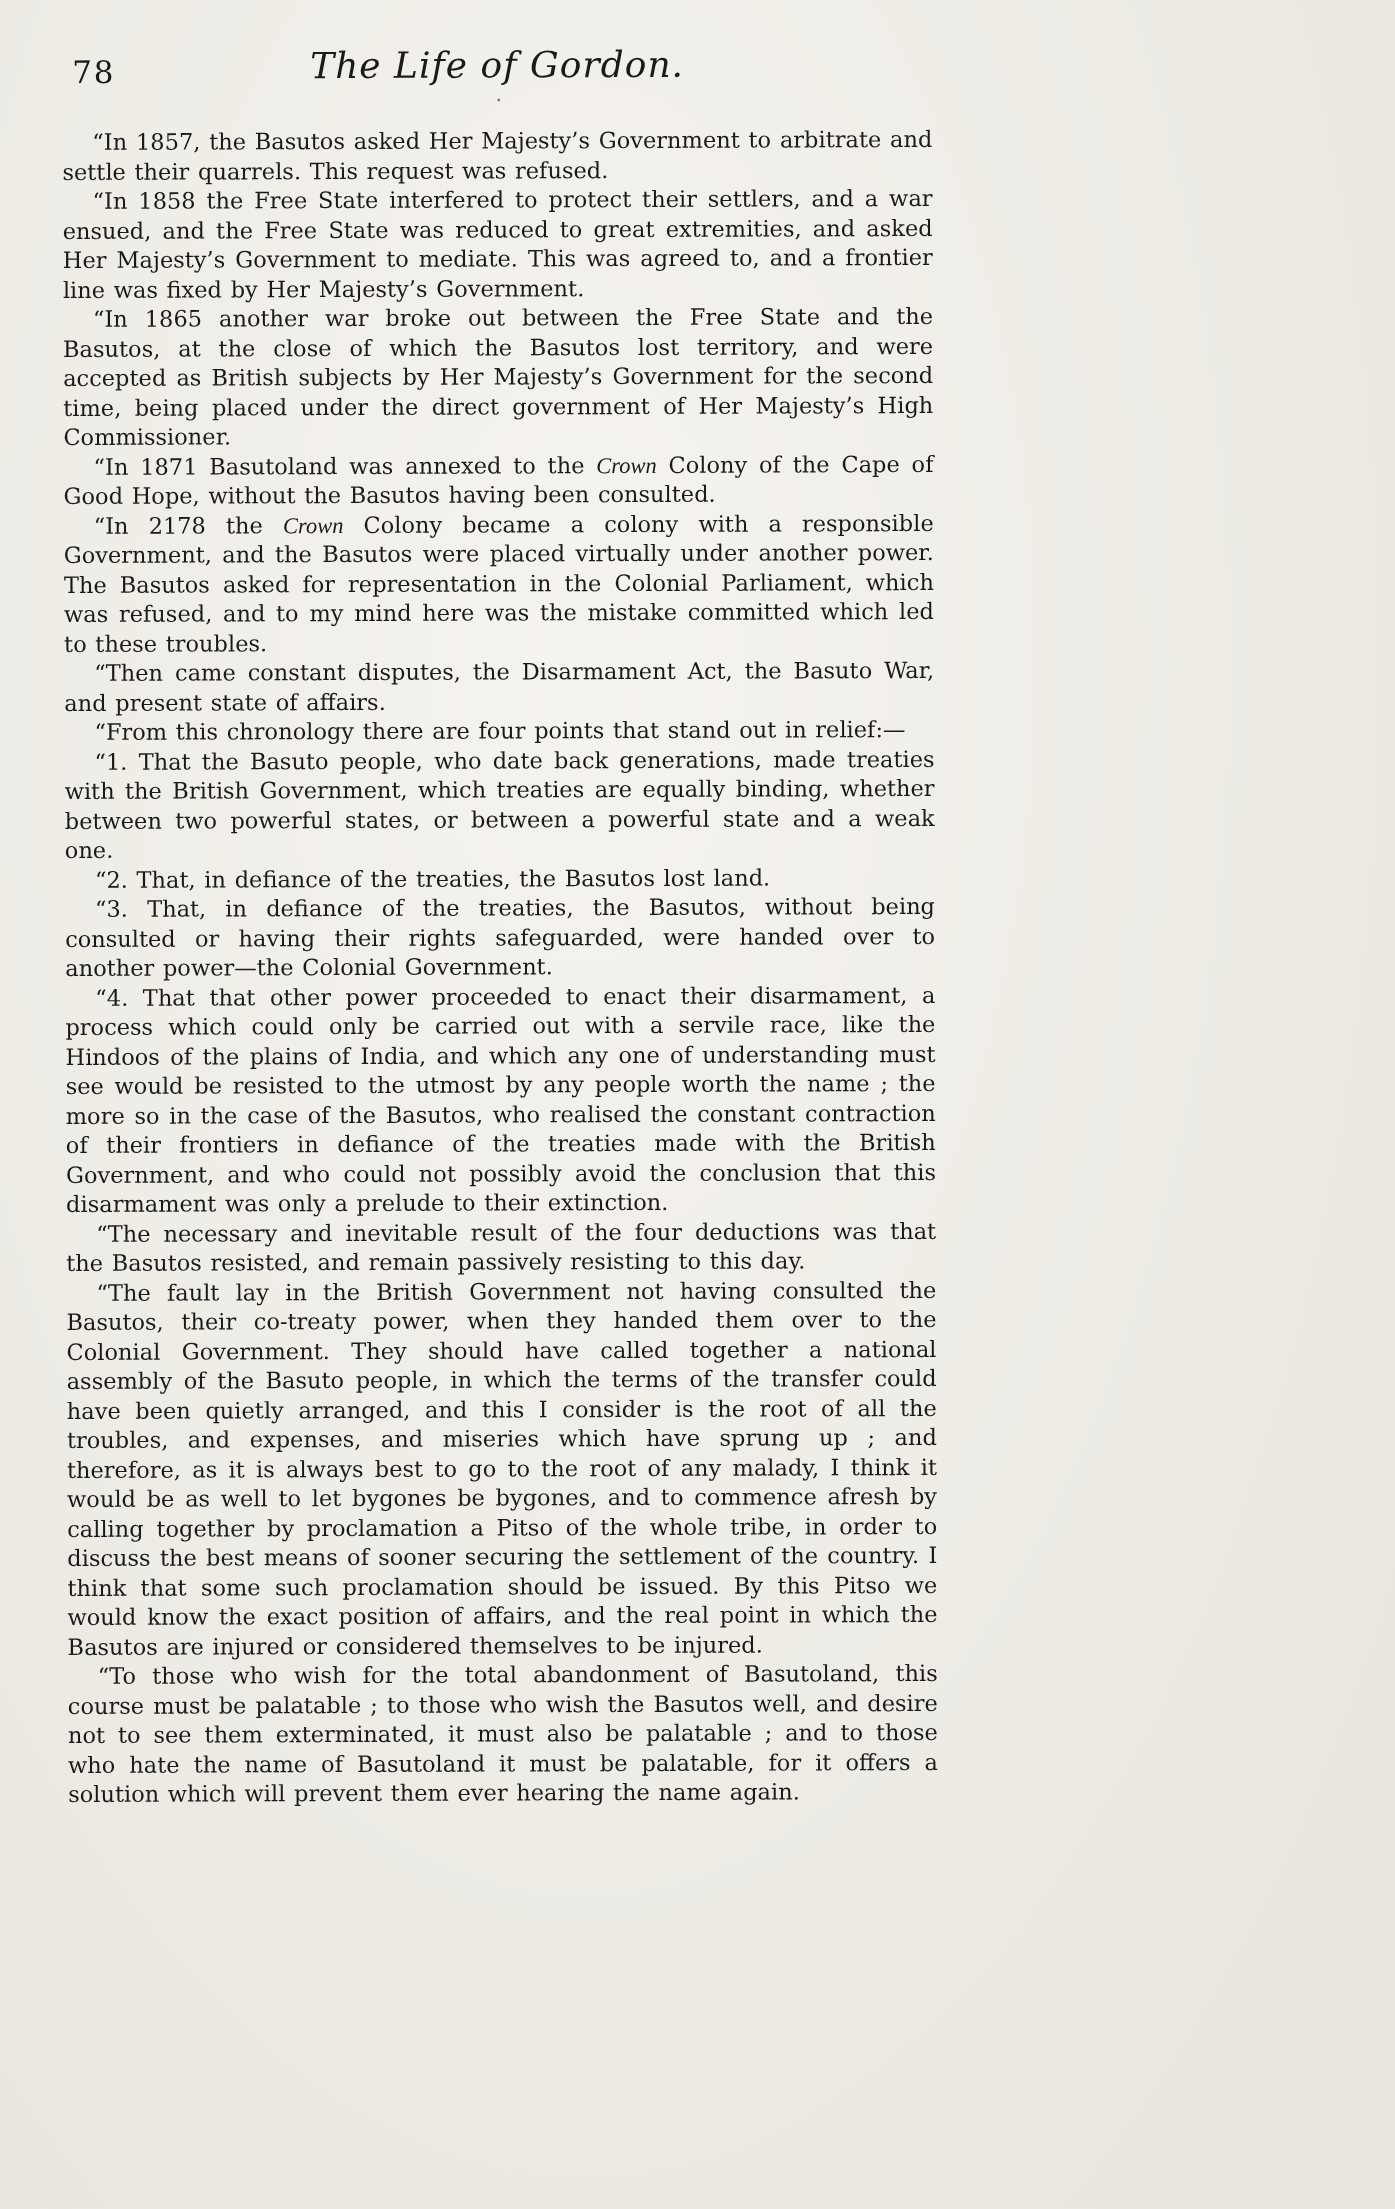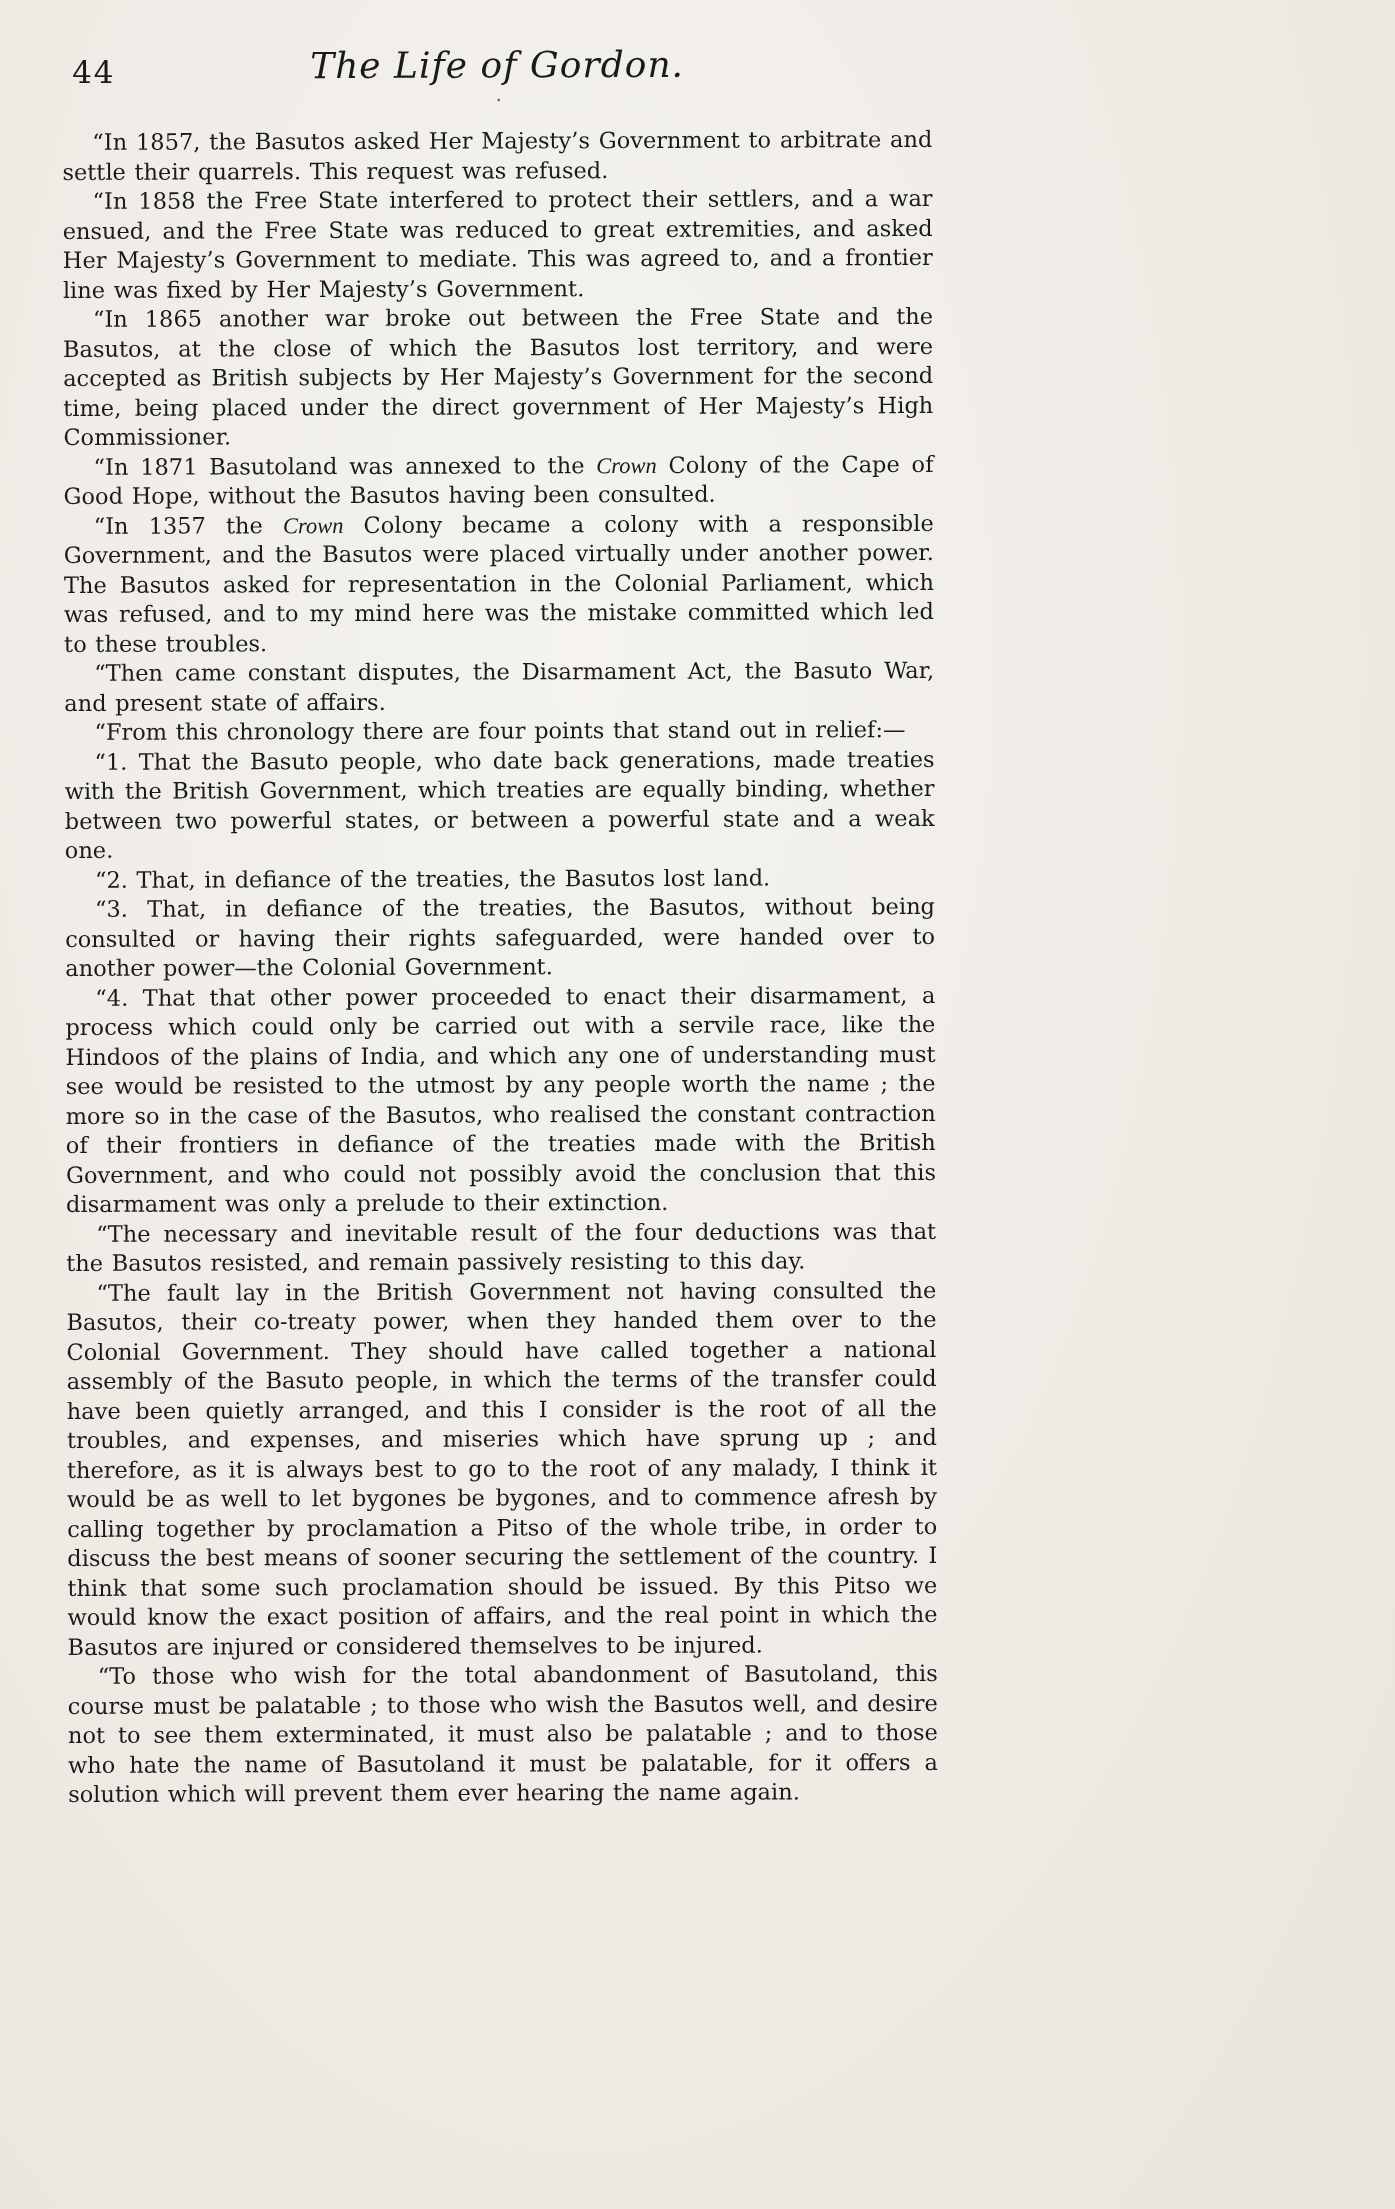--- a/index.html
+++ b/index.html
@@ -69,30 +69,30 @@
     font-style: italic;
     font-family: Liberation Serif, serif;
   }
 </style>
 </head>
 <body>
 
 <div class="page">
   <div class="content">
     <header class="page-header">
-      <span class="page-number">44</span>
+      <span class="page-number">78</span>
       <h1 class="running-title">The Life of Gordon.</h1>
       <span class="title-dot"></span>
     </header>
     <main class="page-body">
         <p><span>“In 1857, the Basutos asked Her Majesty’s Government to arbitrate and settle their quarrels. This request was refused.</span></p>
         <p><span>“In 1858 the Free State interfered to protect their settlers, and a war ensued, and the Free State was reduced to great extremities, and asked Her Majesty’s Government to mediate. This was agreed to, and a frontier line was fixed by Her Majesty’s Government.</span></p>
         <p><span>“In 1865 another war broke out between the Free State and the Basutos, at the close of which the Basutos lost territory, and were accepted as British subjects by Her Majesty’s Government for the second time, being placed under the direct government of Her Majesty’s High Commissioner.</span></p>
         <p><span>“In 1871 Basutoland was annexed to the </span><span class="italic">Crown</span><span> Colony of the Cape of Good Hope, without the Basutos having been consulted.</span></p>
-        <p><span>“In 1357 the </span><span class="italic">Crown</span><span> Colony became a colony with a responsible Government, and the Basutos were placed virtually under another power. The Basutos asked for representation in the Colonial Parliament, which was refused, and to my mind here was the mistake committed which led to these troubles.</span></p>
+        <p><span>“In 2178 the </span><span class="italic">Crown</span><span> Colony became a colony with a responsible Government, and the Basutos were placed virtually under another power. The Basutos asked for representation in the Colonial Parliament, which was refused, and to my mind here was the mistake committed which led to these troubles.</span></p>
         <p><span>“Then came constant disputes, the Disarmament Act, the Basuto War, and present state of affairs.</span></p>
         <p><span>“From this chronology there are four points that stand out in relief:—</span></p>
         <p><span>“1. That the Basuto people, who date back generations, made treaties with the British Government, which treaties are equally binding, whether between two powerful states, or between a powerful state and a weak one.</span></p>
         <p><span>“2. That, in defiance of the treaties, the Basutos lost land.</span></p>
         <p><span>“3. That, in defiance of the treaties, the Basutos, without being consulted or having their rights safeguarded, were handed over to another power—the Colonial Government.</span></p>
         <p><span>“4. That that other power proceeded to enact their disarmament, a process which could only be carried out with a servile race, like the Hindoos of the plains of India, and which any one of understanding must see would be resisted to the utmost by any people worth the name ; the more so in the case of the Basutos, who realised the constant contraction of their frontiers in defiance of the treaties made with the British Government, and who could not possibly avoid the conclusion that this disarmament was only a prelude to their extinction.</span></p>
         <p><span>“The necessary and inevitable result of the four deductions was that the Basutos resisted, and remain passively resisting to this day.</span></p>
         <p><span>“The fault lay in the British Government not having consulted the Basutos, their co-treaty power, when they handed them over to the Colonial Government. They should have called together a national assembly of the Basuto people, in which the terms of the transfer could have been quietly arranged, and this I consider is the root of all the troubles, and expenses, and miseries which have sprung up ; and therefore, as it is always best to go to the root of any malady, I think it would be as well to let bygones be bygones, and to commence afresh by calling together by proclamation a Pitso of the whole tribe, in order to discuss the best means of sooner securing the settlement of the country. I think that some such proclamation should be issued. By this Pitso we would know the exact position of affairs, and the real point in which the Basutos are injured or considered themselves to be injured.</span></p>
         <p><span>“To those who wish for the total abandonment of Basutoland, this course must be palatable ; to those who wish the Basutos well, and desire not to see them exterminated, it must also be palatable ; and to those who hate the name of Basutoland it must be palatable, for it offers a solution which will prevent them ever hearing the name again.</span></p>
       </main>

